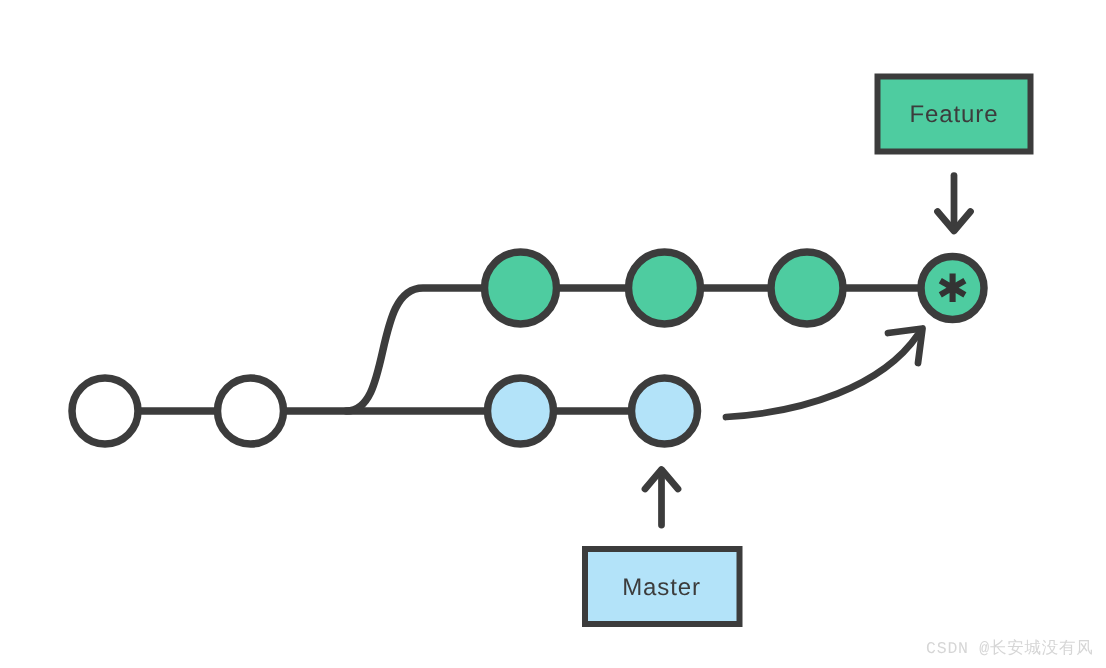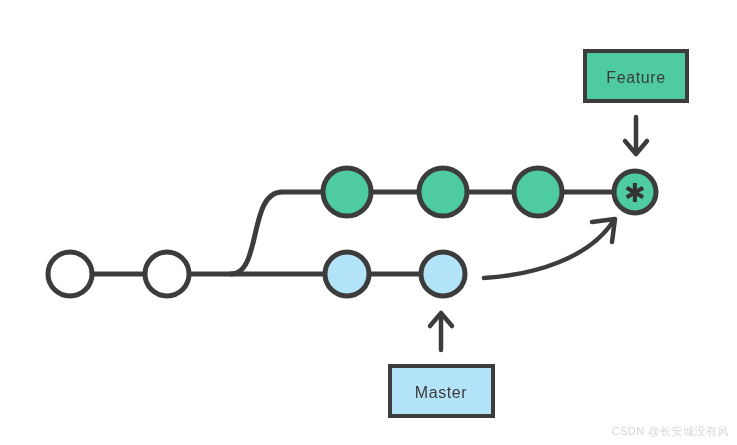--- a/index.html
+++ b/index.html
@@ -37,21 +37,21 @@
     font-size: 26px;
     font-weight: bold;
     fill: #333333;
     text-anchor: middle;
     dominant-baseline: central;
   }
   #watermark {
     position: absolute;
     right: 8px;
     bottom: 6px;
-    font-family: Liberation Sans, sans-serif;
+    font-family: Liberation Mono, monospace;
     font-size: 11px;
     color: #d6d6d6;
     white-space: nowrap;
     letter-spacing: 0.5px;
     user-select: none;
   }
 </style>
 </head>
 <body>
 

